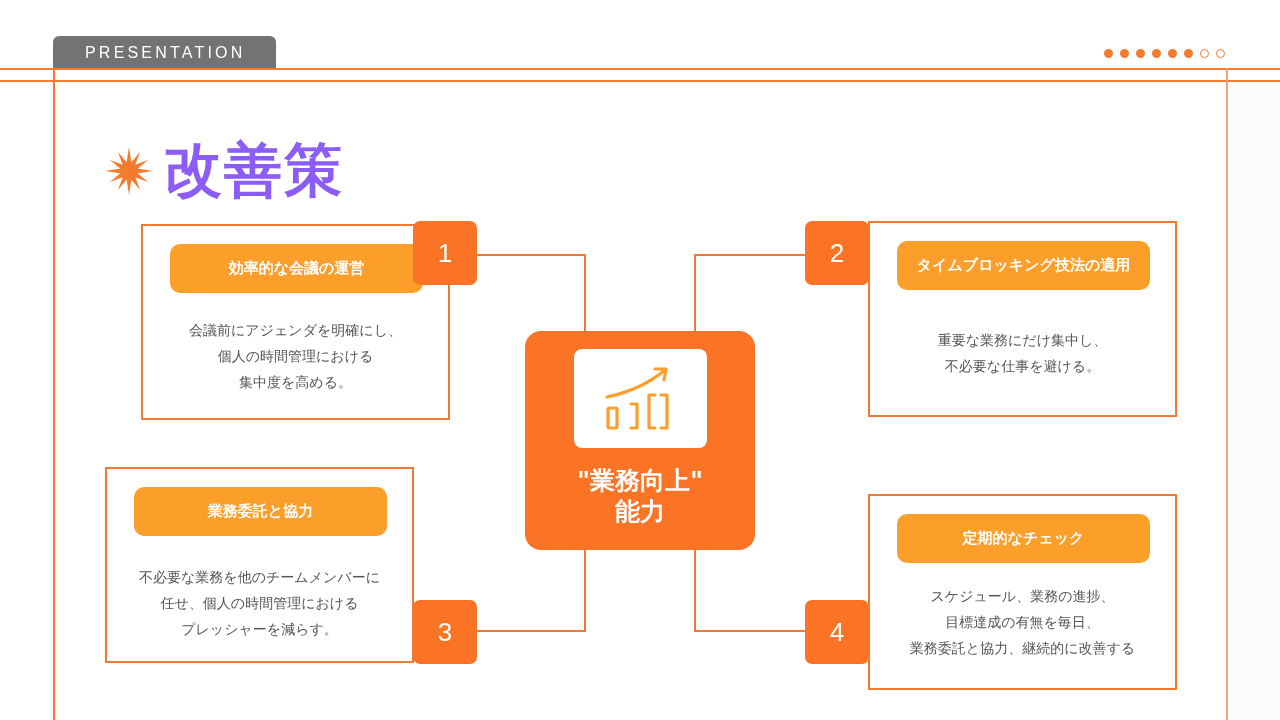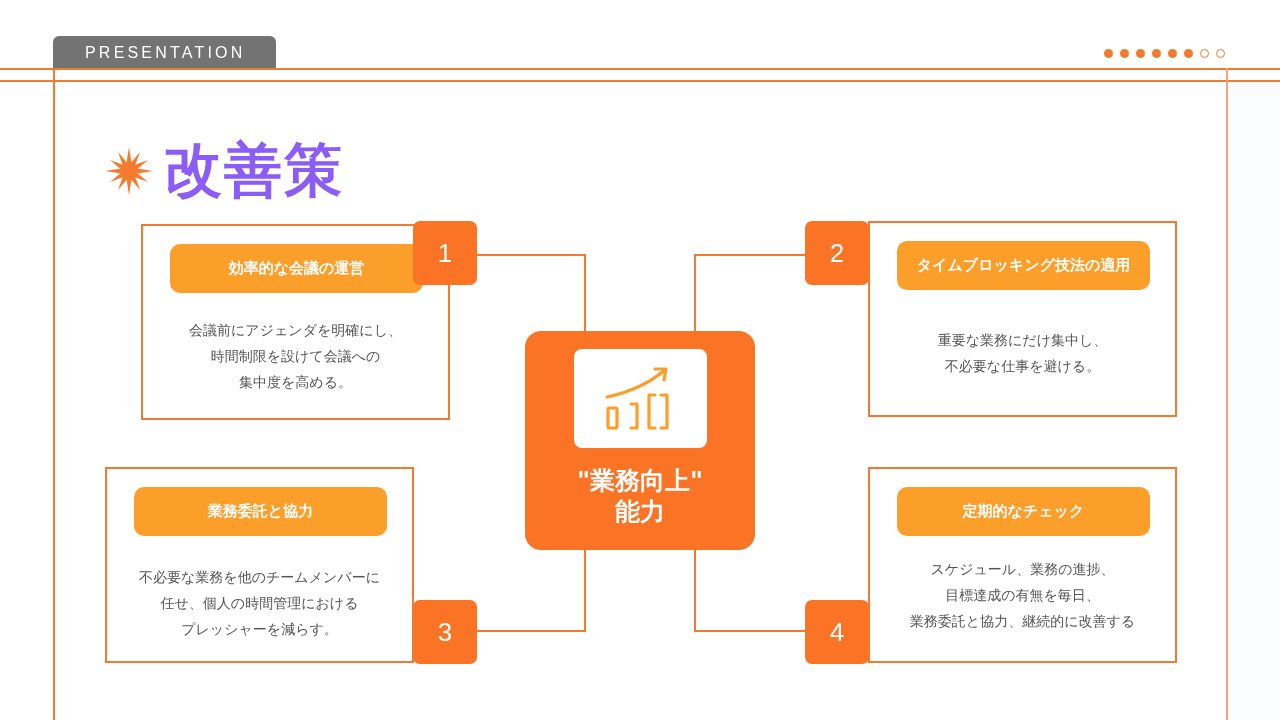--- a/index.html
+++ b/index.html
@@ -96,21 +96,21 @@
 <div class="conn" style="left:694px; top:254px; width:112px; height:78px; border-top-width:2px; border-left-width:2px;"></div>
 <div class="conn" style="left:476px; top:549px; width:110px; height:83px; border-bottom-width:2px; border-right-width:2px;"></div>
 <div class="conn" style="left:694px; top:549px; width:112px; height:83px; border-bottom-width:2px; border-left-width:2px;"></div>
 
 <div class="card" style="left:105px; top:224px;margin-left:36px;">
   <div class="pill">
     <span>効率的な会議の運営</span>
   </div>
   <div class="desc" style="top:91px;">
     <div>会議前にアジェンダを明確にし、</div>
-    <div>時間制限を設けて会議への</div>
+    <div>個人の時間管理における</div>
     <div>集中度を高める。</div>
   </div>
 </div>
 <div class="num" style="left:413px; top:221px;">
   <span>1</span>
 </div>
 
 <div class="card" style="left:868px; top:221px;">
   <div class="pill">
     <span>タイムブロッキング技法の適用</span>
@@ -131,21 +131,21 @@
   <div class="desc" style="top:87px;margin-top:8px;">
     <div>不必要な業務を他のチームメンバーに</div>
     <div>任せ、個人の時間管理における</div>
     <div>プレッシャーを減らす。</div>
   </div>
 </div>
 <div class="num" style="left:413px; top:600px;">
   <span>3</span>
 </div>
 
-<div class="card" style="left:868px; top:467px;">
+<div class="card" style="left:868px; top:494px;">
   <div class="pill">
     <span>定期的なチェック</span>
   </div>
   <div class="desc" style="top:87px;">
     <div>スケジュール、業務の進捗、</div>
     <div>目標達成の有無を毎日、</div>
     <div>業務委託と協力、継続的に改善する</div>
   </div>
 </div>
 <div class="num" style="left:805px; top:600px;">

